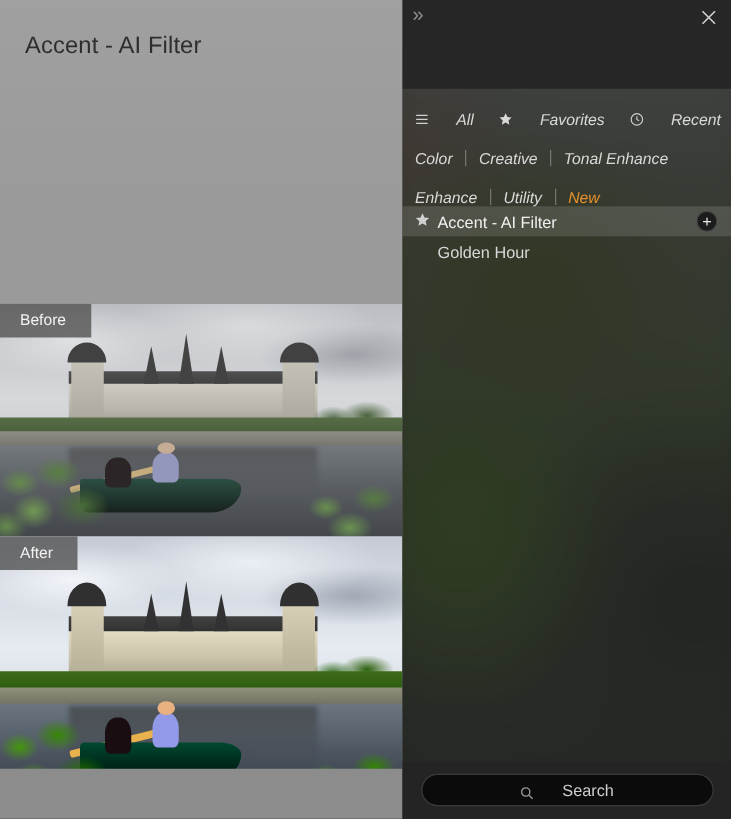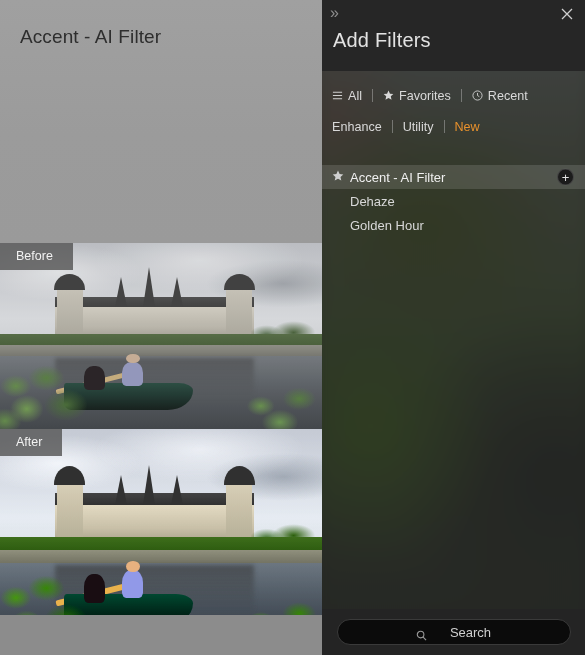--- a/index.html
+++ b/index.html
@@ -180,21 +180,21 @@
     font-size:20px; color:#e2e2e2; font-weight:400; letter-spacing:.2px;
   }
 
   .tabs{
     position:absolute; left:0; top:71px; width:100%; height:94px;
     padding:9px 0 0 10px;
   }
   .tab-row{ display:flex; align-items:center; height:31px; }
   .tab{
     font-size:12.6px; color:#d9d9d9; padding:0 10px; cursor:pointer;
-    white-space:nowrap; display:flex; align-items:center; gap:5px;
+    white-space:nowrap; display:flex; align-items:center; gap:22px;font-style:italic;
   }
   .tab.first{ padding-left:0; }
   .tab.new{ color:#e8912c; }
   .divider{ width:1px; height:13px; background:rgba(190,190,190,.45); }
   .tab svg{ display:block; }
 
   .filter-list{
     position:absolute; left:0; top:165px; width:100%; bottom:46px;
   }
   .filter-row{
@@ -299,21 +299,20 @@
     <div class="panel-bg"></div>
     <div class="panel-shade"></div>
 
     <div class="panel-header">
       <div class="collapse-icon">»</div>
       <div class="close-icon">
         <svg viewBox="0 0 18 18" width="18" height="18" fill="none" stroke="currentColor" stroke-width="1.3">
           <path d="M4 4 L14 14 M14 4 L4 14"></path>
         </svg>
       </div>
-      <div class="panel-title">Add Filters</div>
     </div>
 
     <div class="tabs">
 
       <div class="tab-row">
         <div class="tab first">
           <span>
             <svg viewBox="0 0 12 12" width="11" height="11" stroke="#d0d0d0" stroke-width="1.1">
               <path d="M1 2.5h10M1 6h10M1 9.5h10"></path>
             </svg>
@@ -334,20 +333,27 @@
           <span>
             <svg viewBox="0 0 12 12" width="11" height="11" fill="none" stroke="#d0d0d0" stroke-width="1">
               <circle cx="6" cy="6" r="5"></circle>
                 <path d="M6 3.2V6l2 1.3"></path>
             </svg>
           </span>
           <span>Recent</span>
         </div>
       </div>
 
+      <div class="tab-row">
+        <div class="tab first">Color</div>
+        <div class="divider"></div>
+        <div class="tab">Creative</div>
+        <div class="divider"></div>
+        <div class="tab">Tonal Enhance</div>
+      </div>
 
       <div class="tab-row">
         <div class="tab first">Enhance</div>
         <div class="divider"></div>
         <div class="tab">Utility</div>
         <div class="divider"></div>
         <div class="tab new">New</div>
       </div>
 
     </div>
@@ -357,24 +363,20 @@
       <div class="filter-row selected">
         <span class="star">
           <svg viewBox="0 0 12 12" width="12" height="12" fill="#cfcfcf">
             <path d="M6 0.6l1.6 3.4 3.7.4-2.8 2.5.8 3.7L6 8.7 2.7 10.6l.8-3.7L.7 4.4l3.7-.4z"></path>
           </svg>
         </span>
         <span class="filter-name">Accent - AI Filter</span>
         <span class="add-btn">+</span>
       </div>
 
-      <div class="filter-row">
-        <span class="star"></span>
-        <span class="filter-name">Dehaze</span>
-      </div>
 
       <div class="filter-row">
         <span class="star"></span>
         <span class="filter-name">Golden Hour</span>
       </div>
 
     </div>
 
     <div class="search-wrap">
       <div class="search-box">

